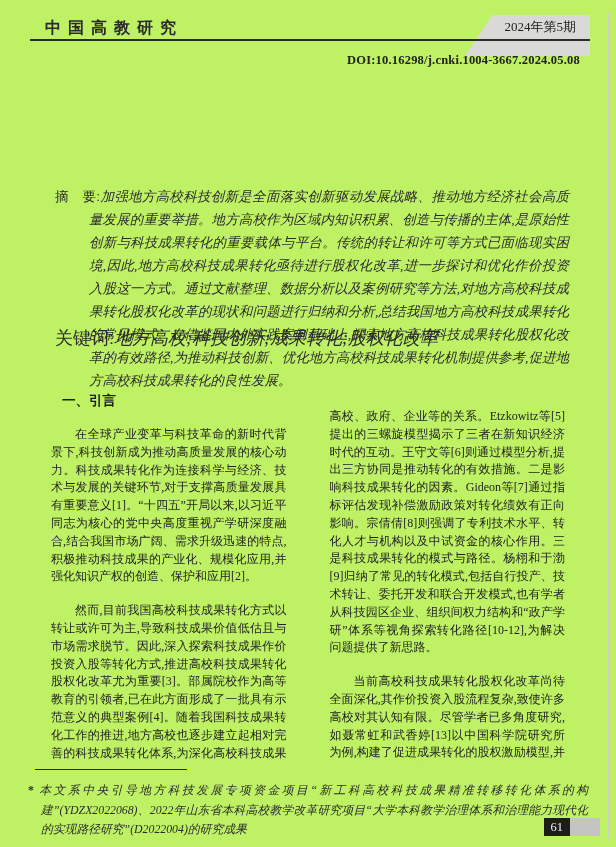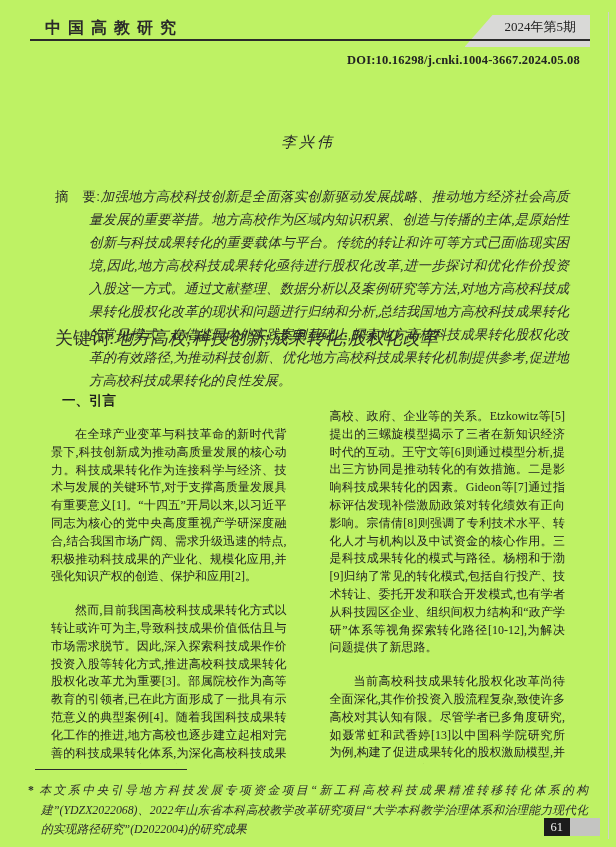--- a/index.html
+++ b/index.html
@@ -9,21 +9,21 @@
     font-family:"Liberation Serif","DejaVu Serif",serif;
   }
   
   .journal-name{
     position:absolute;top:18px;left:45px;
     font-size:16px;font-weight:bold;letter-spacing:7px;color:#2a2a2a;
   }
   .issue-box{
     position:absolute;top:15px;right:26px;
     background:#d9d9d7;height:24px;line-height:24px;
-    padding:0 14px 8px 40px;font-size:13px;color:#222;
+    padding:0 14px 17px 40px;font-size:13px;color:#222;
     clip-path:polygon(28px 0,100% 0,100% 100%,0 100%);
   }
   .header-rule{
     position:absolute;top:39px;left:30px;right:26px;
     border-top:2px solid #2b2b2b;
   }
   .right-edge-line{
     position:absolute;top:12px;bottom:8px;right:7px;width:1px;background:#cfcfcd;
   }
   
@@ -98,21 +98,20 @@
   <div class="journal-name">中国高教研究</div>
   <div class="issue-box">
     <span>2024年第5期</span>
   </div>
   <div class="header-rule"></div>
   <div class="right-edge-line"></div>
 
   <div class="doi">DOI:10.16298/j.cnki.1004-3667.2024.05.08</div>
 
 
-  <div class="author">李兴伟</div>
 
   <div class="abstract">
     <span class="label">摘　要:</span><span>加强地方高校科技创新是全面落实创新驱动发展战略、推动地方经济社会高质量发展的重要举措。地方高校作为区域内知识积累、创造与传播的主体,是原始性创新与科技成果转化的重要载体与平台。传统的转让和许可等方式已面临现实困境,因此,地方高校科技成果转化亟待进行股权化改革,进一步探讨和优化作价投资入股这一方式。通过文献整理、数据分析以及案例研究等方法,对地方高校科技成果转化股权化改革的现状和问题进行归纳和分析,总结我国地方高校科技成果转化的常见模式。在借鉴国内外实践案例基础上,探索地方高校科技成果转化股权化改革的有效路径,为推动科技创新、优化地方高校科技成果转化机制提供参考,促进地方高校科技成果转化的良性发展。</span>
   </div>
 
   <div class="keywords">
     <span class="label">关键词:</span><span>地方高校;科技创新;成果转化;股权化改革</span>
   </div>
 
   <div class="columns">

